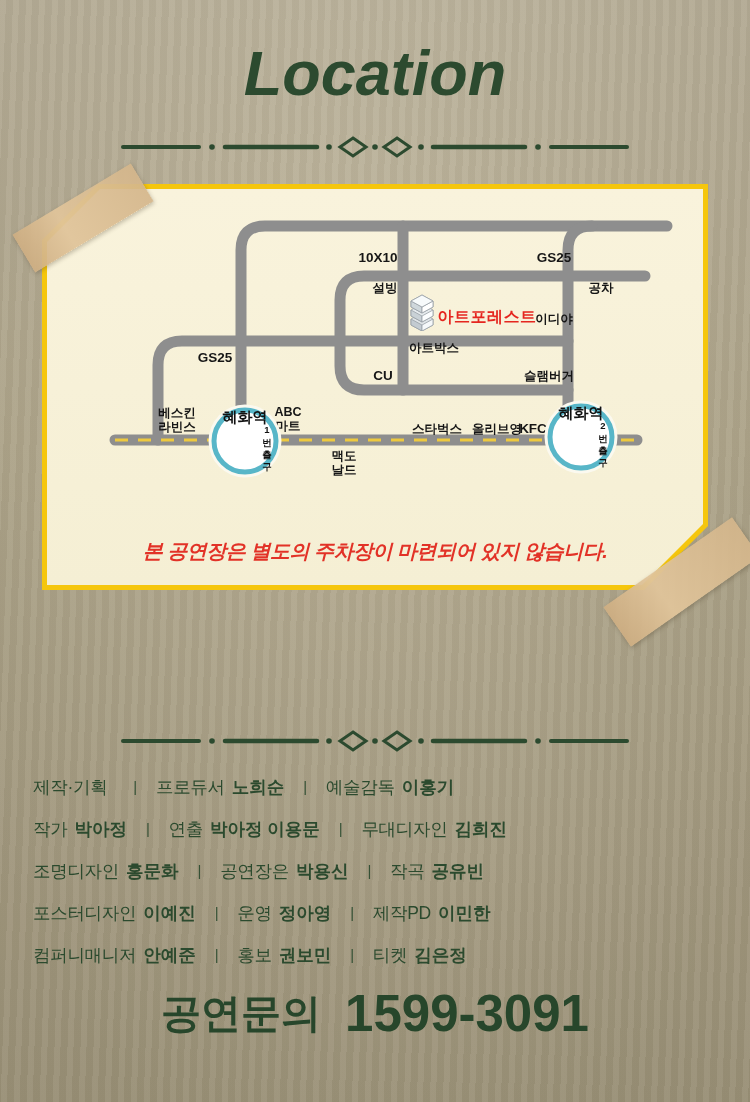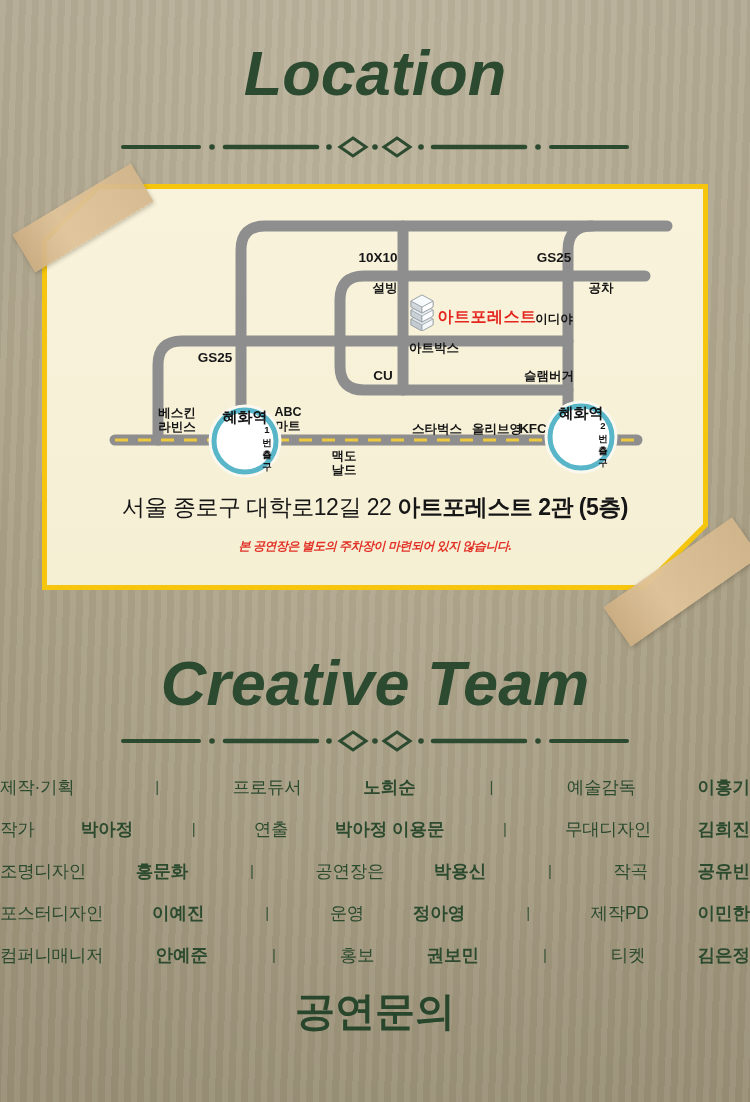--- a/index.html
+++ b/index.html
@@ -52,35 +52,35 @@
   .station .st-name{font-size:15px;font-weight:800;line-height:1;}
   .station .st-exit{font-size:9.5px;font-weight:700;line-height:1.3;margin-left:44px;}
   .bldg-icon{position:absolute;left:350px;top:99px;}
   .address{
     position:absolute;left:0;right:0;top:303px;text-align:center;
     font-size:23px;color:#161616;font-weight:400;letter-spacing:-0.5px;
   }
   .address b{font-weight:800;}
   .notice{
     position:absolute;left:0;right:0;top:349px;text-align:center;
-    font-size:12px;color:#e23227;font-style:italic;font-weight:600;letter-spacing:-0.5px;
+    font-size:20px;color:#e23227;font-style:italic;font-weight:600;letter-spacing:-0.5px;
   }
   .tape{
     position:absolute;z-index:5;
     background:linear-gradient(90deg, rgba(206,174,130,0.92), rgba(224,196,154,0.95) 35%, rgba(212,182,139,0.92));
     box-shadow:0 2px 4px rgba(60,50,30,0.28);
   }
   .tape-tl{left:14px;top:196px;width:138px;height:44px;transform:rotate(-31deg);}
   .tape-br{left:603px;top:558px;width:157px;height:48px;transform:rotate(-35deg);}
 
   
   #credits{position:absolute;top:766px;left:0;right:0;}
   .credit-row{
-    display:flex;justify-content:space-between;align-items:center;height:42px;
-    font-size:17.5px;color:#2b4a2e;letter-spacing:-0.3px;white-space:nowrap;
+    display:flex;justify-content:flex-start;align-items:center;height:42px;
+    font-size:17.5px;color:#2b4a2e;letter-spacing:-0.3px;white-space:nowrap;padding-left:33px;
   }
   .credit-row .role{font-weight:500;margin-right:7px;}
   .credit-row .name{font-weight:800;letter-spacing:0;}
   .credit-row .sep{margin:0 19px;font-weight:400;font-size:15px;opacity:0.9;position:relative;top:-1px;}
 
   
   .footer{
     position:absolute;top:984px;left:0;width:100%;
     display:flex;justify-content:center;align-items:center;color:#27462b;gap:12px;
   }
@@ -167,33 +167,28 @@
               <div class="st-name">혜화역</div>
               <div class="st-exit">1번 출구</div>
             </div>
             <div class="station" style="left: 526px; top: 245px;">
               <div class="st-name">혜화역</div>
               <div class="st-exit">2번 출구</div>
             </div>
           </div>
       </div>
 
-      <div class="address">
-        <span>서울 종로구 대학로12길 22</span>
-        <b>아트포레스트 2관 (5층)</b>
-      </div>
       <div class="notice">본 공연장은 별도의 주차장이 마련되어 있지 않습니다.</div>
 
     </div>
   </div>
 
   <div class="tape tape-tl"></div>
   <div class="tape tape-br"></div>
 
-  <h1 class="sec-title" id="ct-title">Creative Team</h1>
 
   <svg class="divider" id="ct-divider" width="520" height="26" viewBox="0 0 520 26">
     <g stroke="#2c4a2f" fill="#2c4a2f">
       <path d="M8,13 H84" stroke-width="4" stroke-linecap="round" fill="none"></path>
       <circle cx="97" cy="13" r="2.8" stroke="none"></circle>
       <path d="M110,13 H202" stroke-width="4.5" stroke-linecap="round" fill="none"></path>
       <circle cx="214" cy="13" r="2.8" stroke="none"></circle>
       <polygon points="238,4 251,13 238,22 225,13" fill="none" stroke-width="3"></polygon>
       <circle cx="260" cy="13" r="2.8" stroke="none"></circle>
       <polygon points="282,4 295,13 282,22 269,13" fill="none" stroke-width="3"></polygon>
@@ -251,15 +246,16 @@
         <span class="role">홍보</span>
         <span class="name">권보민</span>
         <span class="sep">|</span>
         <span class="role">티켓</span>
         <span class="name">김은정</span>
       </div>
     </div>
 
   <div class="footer">
     <span class="f-label">공연문의</span>
+    <span class="f-phone">1599-3091</span>
   </div>
 
 </div>
 
 </body></html>

